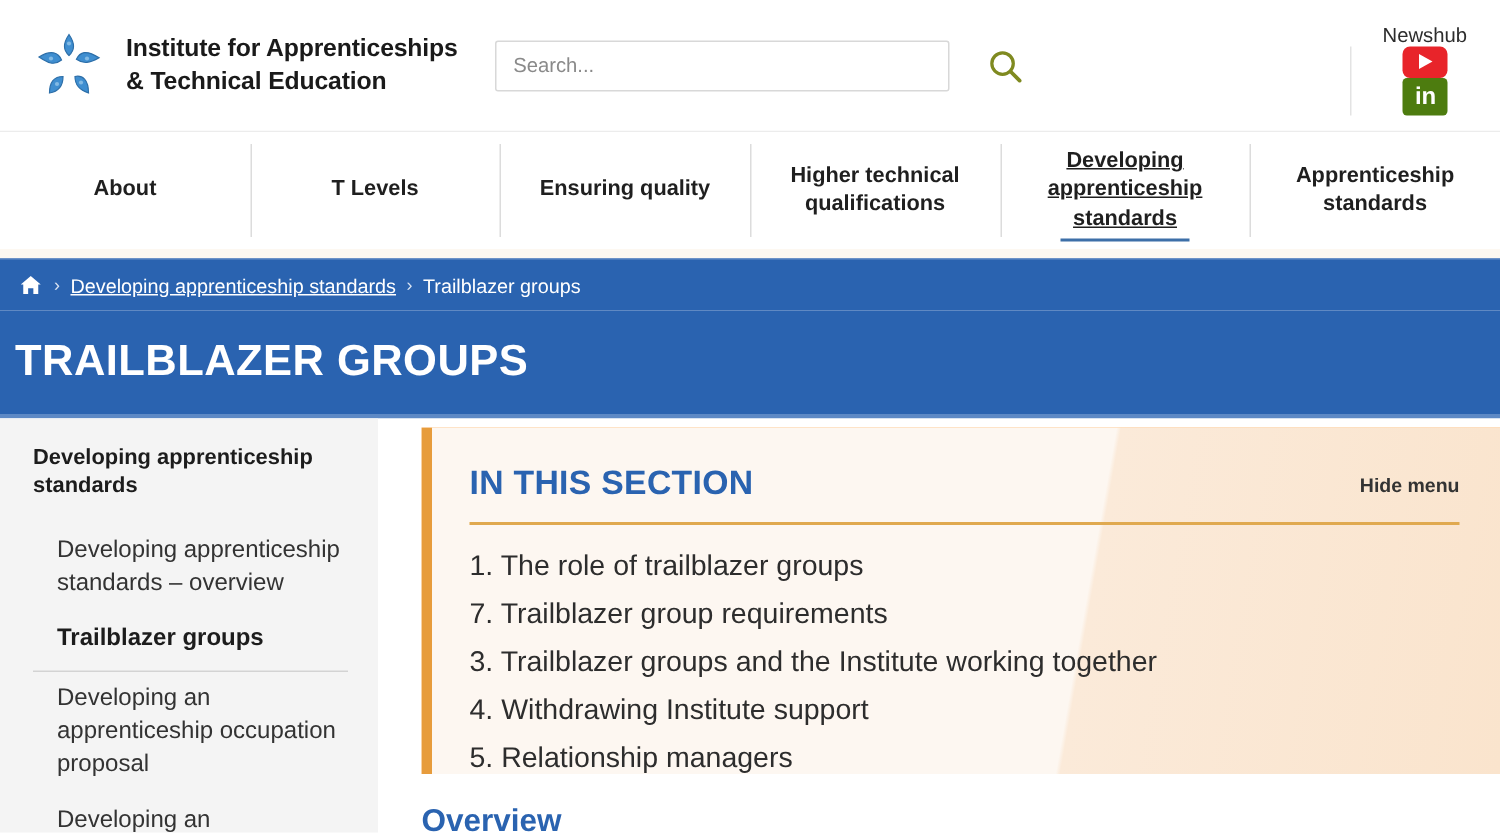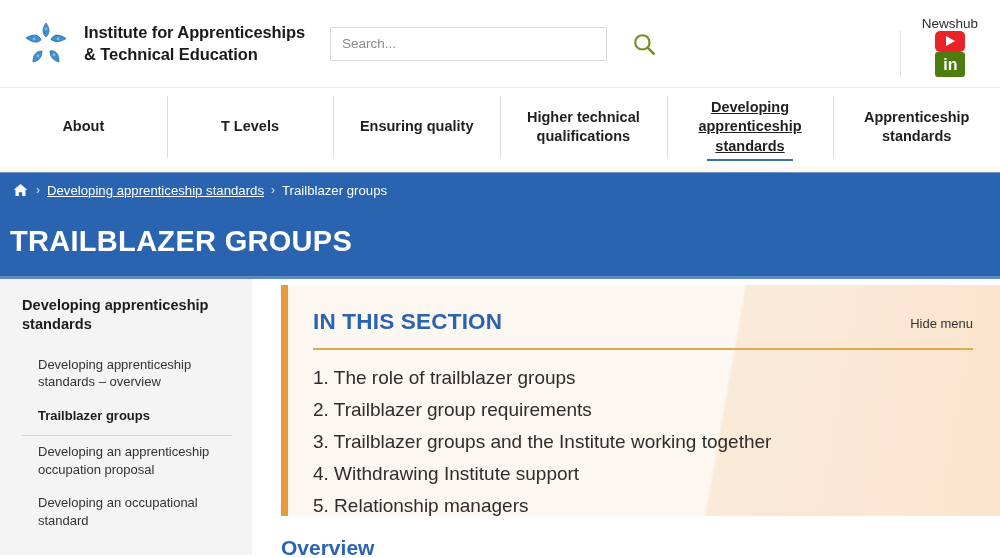--- a/index.html
+++ b/index.html
@@ -36,21 +36,21 @@
     line-height: 1.28;
     letter-spacing: -0.1px;
     white-space: pre-line;
   }
   .search-wrap {
     margin-left: 25px;
     display: flex;
     align-items: center;
   }
   .search-input {
-    width: 277px;
+    width: 303px;
     height: 34px;
     border: 1px solid #d8d8d8;
     border-radius: 2px;
     padding: 0 11px;
     font-size: 13.5px;
     font-family: "Liberation Sans", sans-serif;
     color: #555;
     background: #fff;
     outline: none;
   }
@@ -213,21 +213,21 @@
   }
   .side-title {
     font-size: 14.6px;
     font-weight: bold;
     color: #1c1c1c;
     line-height: 1.33;
     margin-bottom: 14px;
   }
   .side-link {
     display: block;
-    font-size: 13px;
+    font-size: 16px;
     color: #333333;
     line-height: 1.36;
     text-decoration: none;
     padding: 7px 0 9px 16px;
     cursor: pointer;
   }
   .side-link.active {
     font-weight: bold;
     color: #1c1c1c;
     border-bottom: 1px solid #d3d3d3;
@@ -277,20 +277,21 @@
     font-weight: bold;
     color: #2a63b0;
     letter-spacing: 0.2px;
   }
   .hide-menu {
     font-size: 13px;
     color: #333333;
     text-decoration: none;
     cursor: pointer;
     margin-bottom: 4px;
+    font-weight: bold;
   }
   .sb-rule {
     height: 2px;
     background: #e0a94f;
     margin-top: 13px;
   }
   .sb-list { list-style: none; margin-top: 17px; }
   .sb-list li { margin-bottom: 10px; }
   .sb-item-link {
     font-size: 19px;
@@ -421,21 +422,21 @@
           <h2 class="sb-title">IN THIS SECTION</h2>
           <a class="hide-menu">Hide menu</a>
         </div>
         <div class="sb-rule"></div>
 
         <ol class="sb-list">
           <li>
             <a class="sb-item-link">1. The role of trailblazer groups</a>
           </li>
           <li>
-            <a class="sb-item-link">2. Trailblazer group requirements</a>
+            <a class="sb-item-link">7. Trailblazer group requirements</a>
           </li>
           <li>
             <a class="sb-item-link">3. Trailblazer groups and the Institute working together</a>
           </li>
           <li>
             <a class="sb-item-link">4. Withdrawing Institute support</a>
           </li>
           <li>
             <a class="sb-item-link">5. Relationship managers</a>
           </li>

